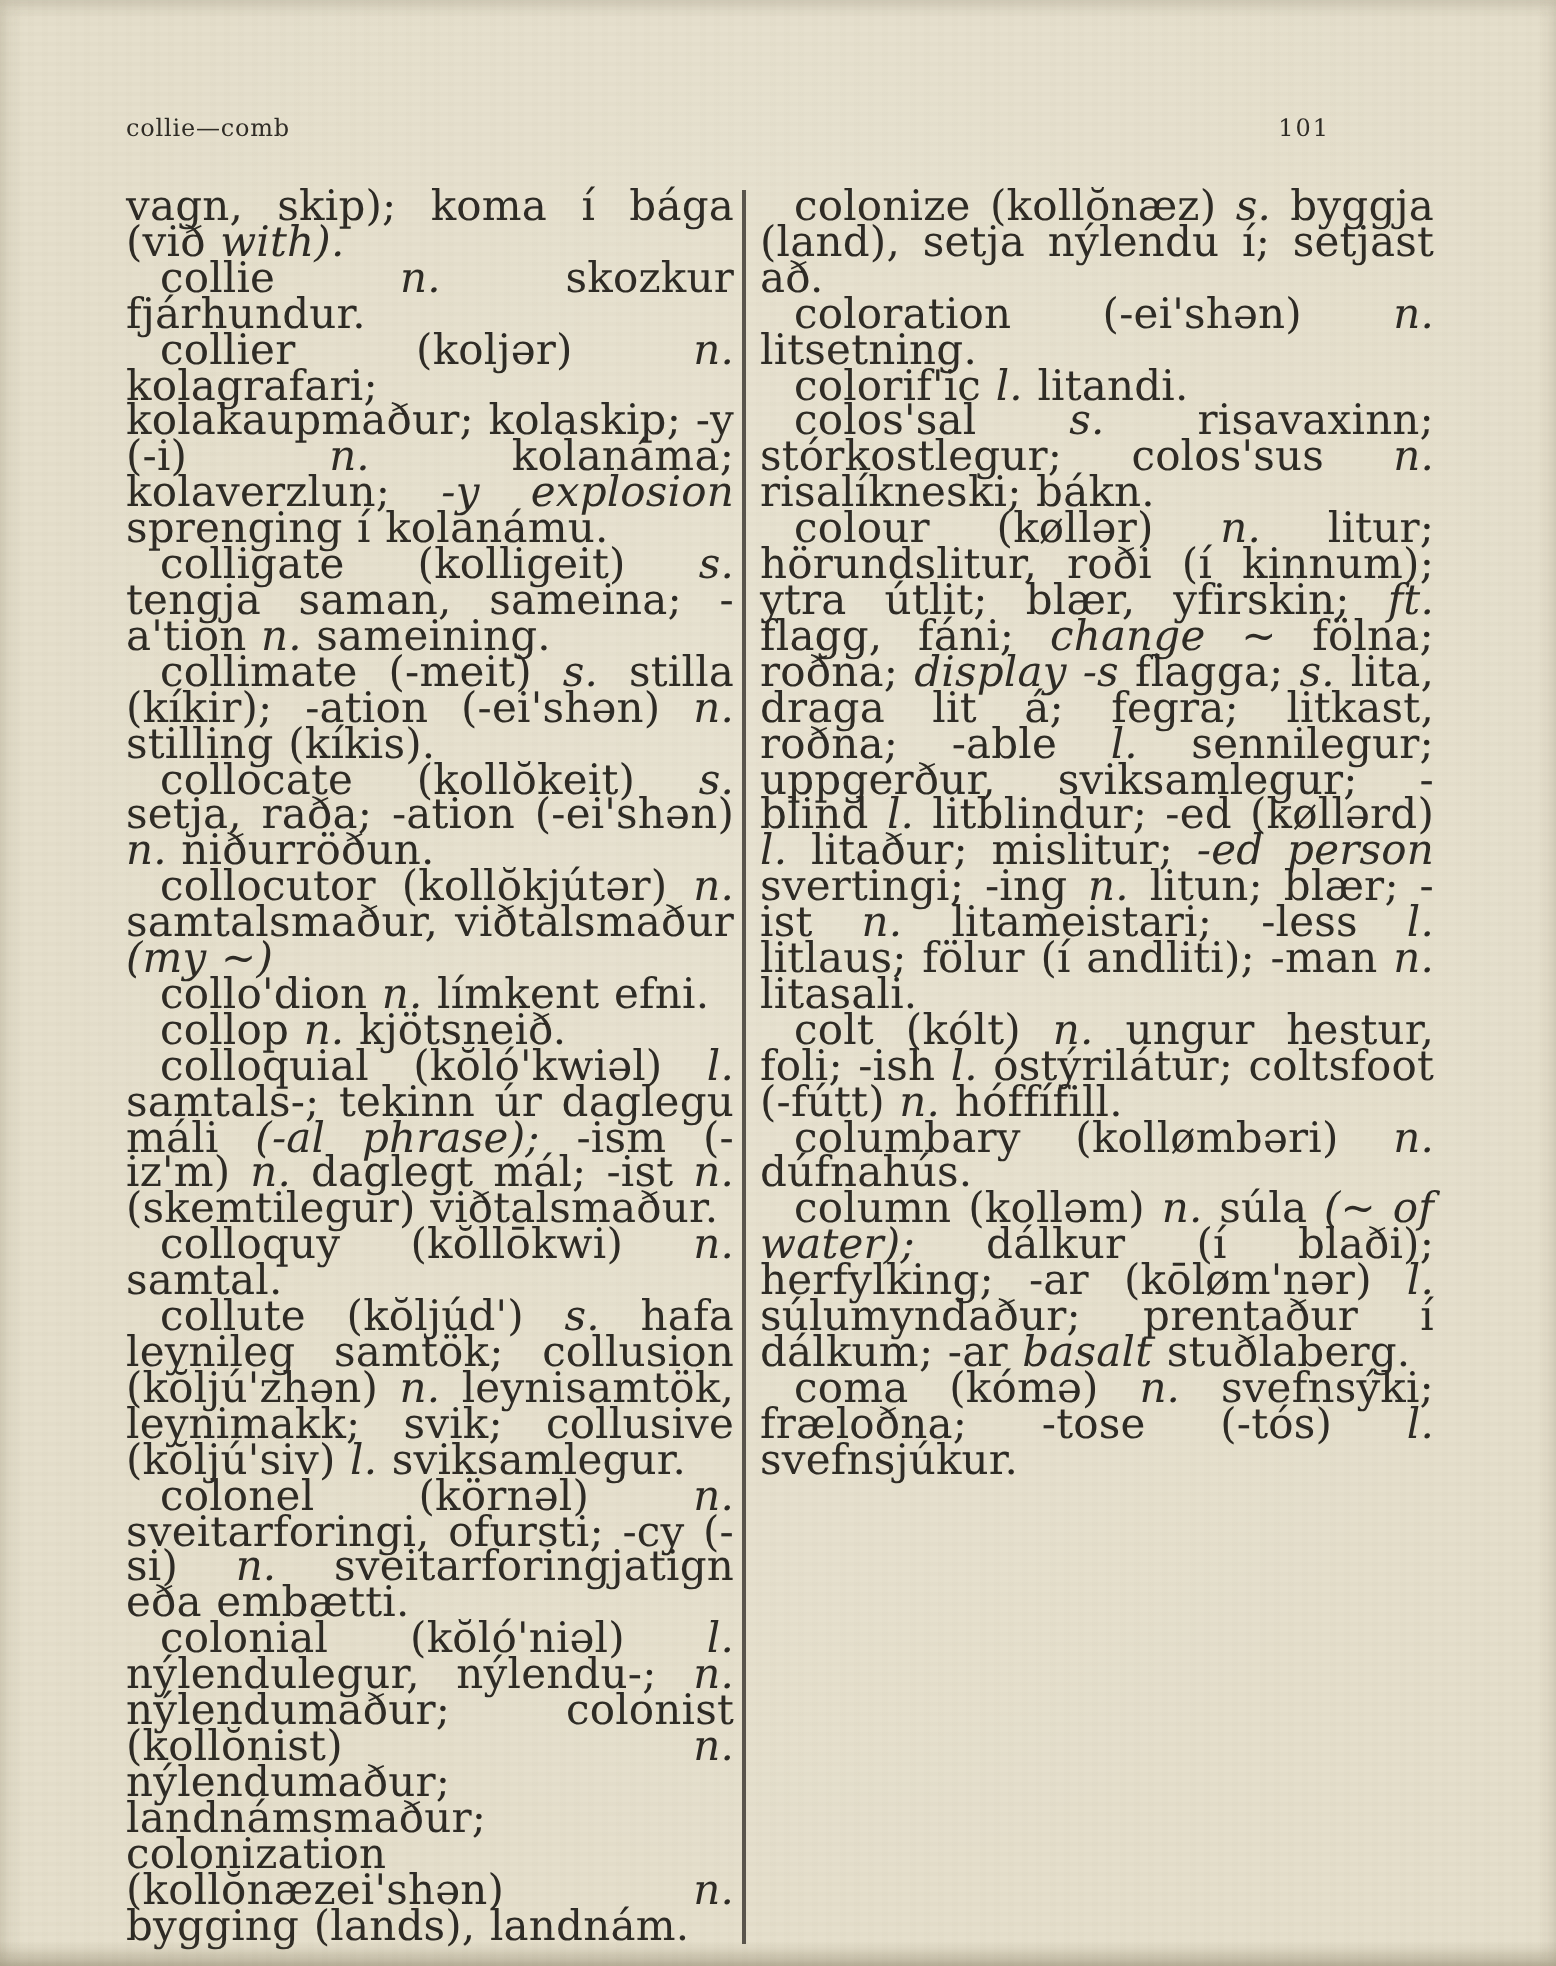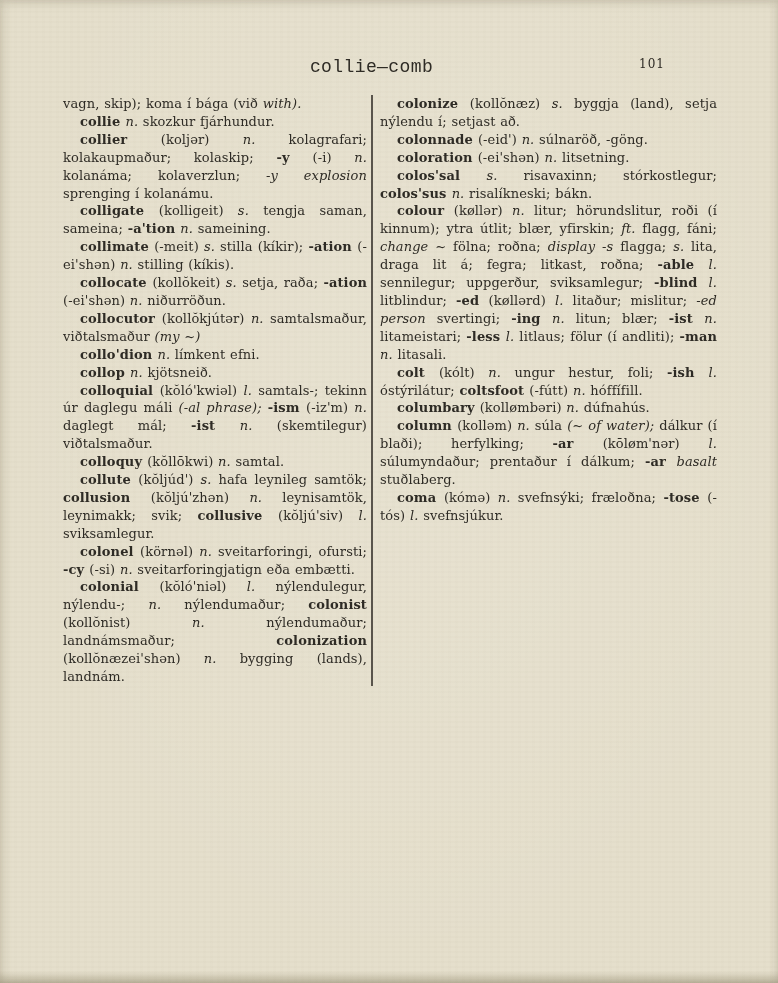--- a/index.html
+++ b/index.html
@@ -32,59 +32,58 @@
     pointer-events:none;
   }
   .header{
     position:relative;
     padding-top:57px;
     height:95px;
   }
   .running-head{
     position:absolute;
     top:57px;left:63px;width:617px;
-    text-align:center;
-    font-size:18px;
+    text-align:left;
+    font-size:12px;
     letter-spacing:0.4px;
-    font-family:Liberation Mono, monospace;
   }
   .page-number{
     position:absolute;
     top:57px;right:113px;
     font-size:12px;
     letter-spacing:1px;
   }
   .cols{
     display:flex;
     align-items:stretch;
     padding-left:63px;
     padding-right:61px;
   }
   .col{
-    font-size:13px;
+    font-size:21px;
     line-height:17.9px;
     text-align:justify;
     letter-spacing:0.1px;
     word-spacing:0.5px;
   }
   .col-left{width:304px;}
   .col-right{width:337px;}
   .divider{
     width:2px;
     background:var(--divider);
     opacity:0.88;
     margin-left:4px;
     margin-right:7px;
   }
   p.entry{
     text-indent:17px;
     margin:0;
   }
   p.entry.no-indent{text-indent:0;}
-  .seg-b{font-weight:bold;}
+  .seg-b{font-weight:normal;}
   .seg-i{font-style:italic;}
 </style>
 </head>
 <body>
 
 <div class="page">
   <div class="header">
     <span class="running-head">collie—comb</span>
     <span class="page-number">101</span>
   </div>
@@ -101,22 +100,22 @@
         <p class="entry"><span class="seg-b">collop </span><span class="seg-i">n.</span><span class="seg-r"> kjötsneið.</span></p>
         <p class="entry"><span class="seg-b">colloquial </span><span class="seg-r">(kŏló'kwiəl) </span><span class="seg-i">l.</span><span class="seg-r"> samtals-; tekinn úr daglegu máli </span><span class="seg-i">(-al phrase);</span><span class="seg-r"> </span><span class="seg-b">-ism </span><span class="seg-r">(-iz'm) </span><span class="seg-i">n.</span><span class="seg-r"> daglegt mál; </span><span class="seg-b">-ist </span><span class="seg-i">n.</span><span class="seg-r"> (skemtilegur) viðtalsmaður.</span></p>
         <p class="entry"><span class="seg-b">colloquy </span><span class="seg-r">(kŏllōkwi) </span><span class="seg-i">n.</span><span class="seg-r"> samtal.</span></p>
         <p class="entry"><span class="seg-b">collute </span><span class="seg-r">(kŏljúd') </span><span class="seg-i">s.</span><span class="seg-r"> hafa leynileg samtök; </span><span class="seg-b">collusion </span><span class="seg-r">(kŏljú'zhən) </span><span class="seg-i">n.</span><span class="seg-r"> leynisamtök, leynimakk; svik; </span><span class="seg-b">collusive </span><span class="seg-r">(kŏljú'siv) </span><span class="seg-i">l.</span><span class="seg-r"> sviksamlegur.</span></p>
         <p class="entry"><span class="seg-b">colonel </span><span class="seg-r">(körnəl) </span><span class="seg-i">n.</span><span class="seg-r"> sveitarforingi, ofursti; </span><span class="seg-b">-cy </span><span class="seg-r">(-si) </span><span class="seg-i">n.</span><span class="seg-r"> sveitarforingjatign eða embætti.</span></p>
         <p class="entry"><span class="seg-b">colonial </span><span class="seg-r">(kŏló'niəl) </span><span class="seg-i">l.</span><span class="seg-r"> nýlendulegur, nýlendu-; </span><span class="seg-i">n.</span><span class="seg-r"> nýlendumaður; </span><span class="seg-b">colonist </span><span class="seg-r">(kollŏnist) </span><span class="seg-i">n.</span><span class="seg-r"> nýlendumaður; landnámsmaður; </span><span class="seg-b">colonization </span><span class="seg-r">(kollŏnæzei'shən) </span><span class="seg-i">n.</span><span class="seg-r"> bygging (lands), landnám.</span></p>
       </div>
     <div class="divider"></div>
     <div class="col col-right" id="col-right">
         <p class="entry"><span class="seg-b">colonize </span><span class="seg-r">(kollŏnæz) </span><span class="seg-i">s.</span><span class="seg-r"> byggja (land), setja nýlendu í; setjast að.</span></p>
-        <p class="entry"><span class="seg-b">colonnade </span><span class="seg-r">(-eid') </span><span class="seg-i">n.</span><span class="seg-r"> súlnaröð, -göng.</span></p>
         <p class="entry"><span class="seg-b">coloration </span><span class="seg-r">(-ei'shən) </span><span class="seg-i">n.</span><span class="seg-r"> litsetning.</span></p>
+        <p class="entry"><span class="seg-b">colorif'ic </span><span class="seg-i">l.</span><span class="seg-r"> litandi.</span></p>
         <p class="entry"><span class="seg-b">colos'sal </span><span class="seg-i">s.</span><span class="seg-r"> risavaxinn; stórkostlegur; </span><span class="seg-b">colos'sus </span><span class="seg-i">n.</span><span class="seg-r"> risalíkneski; bákn.</span></p>
         <p class="entry"><span class="seg-b">colour </span><span class="seg-r">(køllər) </span><span class="seg-i">n.</span><span class="seg-r"> litur; hörundslitur, roði (í kinnum); ytra útlit; blær, yfirskin; </span><span class="seg-i">ft.</span><span class="seg-r"> flagg, fáni; </span><span class="seg-i">change</span><span class="seg-r"> ~ fölna; roðna; </span><span class="seg-i">display -s</span><span class="seg-r"> flagga; </span><span class="seg-i">s.</span><span class="seg-r"> lita, draga lit á; fegra; litkast, roðna; </span><span class="seg-b">-able </span><span class="seg-i">l.</span><span class="seg-r"> sennilegur; uppgerður, sviksamlegur; </span><span class="seg-b">-blind </span><span class="seg-i">l.</span><span class="seg-r"> litblindur; </span><span class="seg-b">-ed </span><span class="seg-r">(køllərd) </span><span class="seg-i">l.</span><span class="seg-r"> litaður; mislitur; </span><span class="seg-i">-ed person</span><span class="seg-r"> svertingi; </span><span class="seg-b">-ing </span><span class="seg-i">n.</span><span class="seg-r"> litun; blær; </span><span class="seg-b">-ist </span><span class="seg-i">n.</span><span class="seg-r"> litameistari; </span><span class="seg-b">-less </span><span class="seg-i">l.</span><span class="seg-r"> litlaus; fölur (í andliti); </span><span class="seg-b">-man </span><span class="seg-i">n.</span><span class="seg-r"> litasali.</span></p>
         <p class="entry"><span class="seg-b">colt </span><span class="seg-r">(kólt) </span><span class="seg-i">n.</span><span class="seg-r"> ungur hestur, foli; </span><span class="seg-b">-ish </span><span class="seg-i">l.</span><span class="seg-r"> óstýrilátur; </span><span class="seg-b">coltsfoot </span><span class="seg-r">(-fútt) </span><span class="seg-i">n.</span><span class="seg-r"> hóffífill.</span></p>
         <p class="entry"><span class="seg-b">columbary </span><span class="seg-r">(kollømbəri) </span><span class="seg-i">n.</span><span class="seg-r"> dúfnahús.</span></p>
         <p class="entry"><span class="seg-b">column </span><span class="seg-r">(kolləm) </span><span class="seg-i">n.</span><span class="seg-r"> súla </span><span class="seg-i">(~ of water);</span><span class="seg-r"> dálkur (í blaði); herfylking; </span><span class="seg-b">-ar </span><span class="seg-r">(kōløm'nər) </span><span class="seg-i">l.</span><span class="seg-r"> súlumyndaður; prentaður í dálkum; </span><span class="seg-b">-ar </span><span class="seg-i">basalt</span><span class="seg-r"> stuðlaberg.</span></p>
         <p class="entry"><span class="seg-b">coma </span><span class="seg-r">(kómə) </span><span class="seg-i">n.</span><span class="seg-r"> svefnsýki; fræloðna; </span><span class="seg-b">-tose </span><span class="seg-r">(-tós) </span><span class="seg-i">l.</span><span class="seg-r"> svefnsjúkur.</span></p>
       </div>
   </div>
 </div>
 

